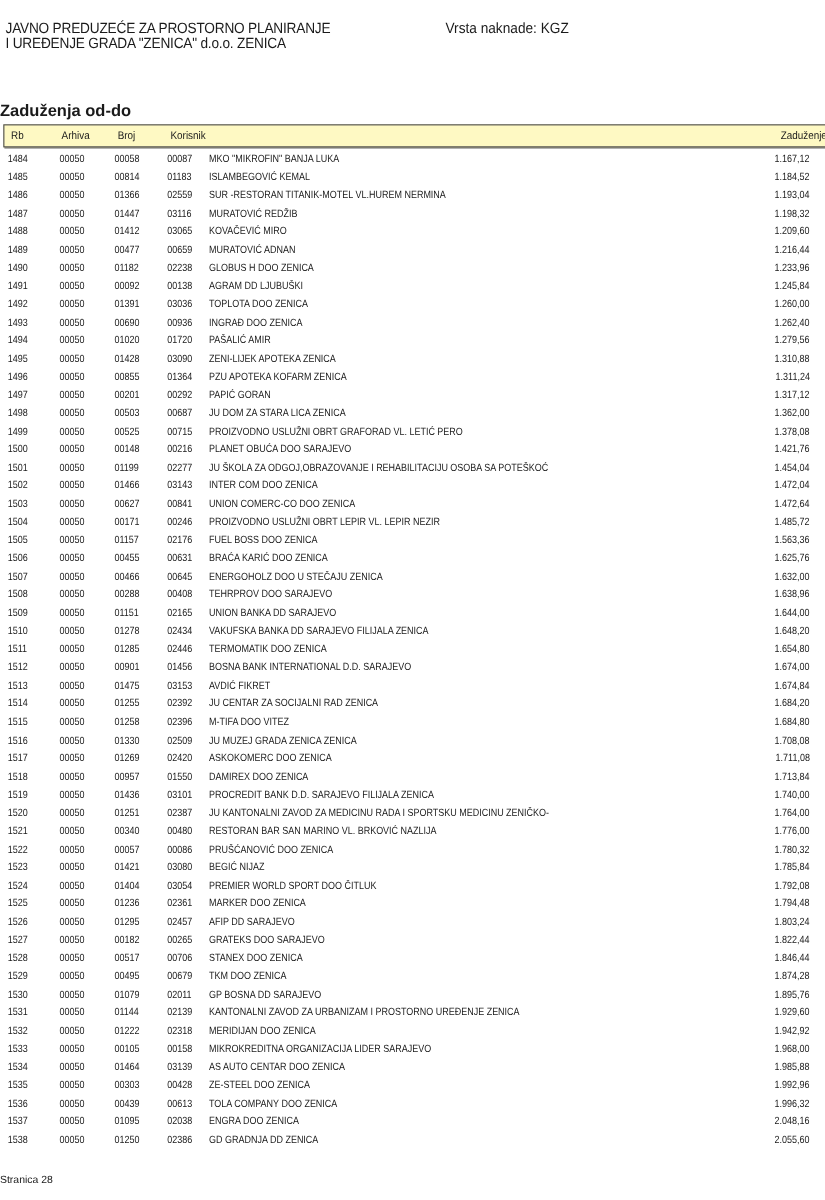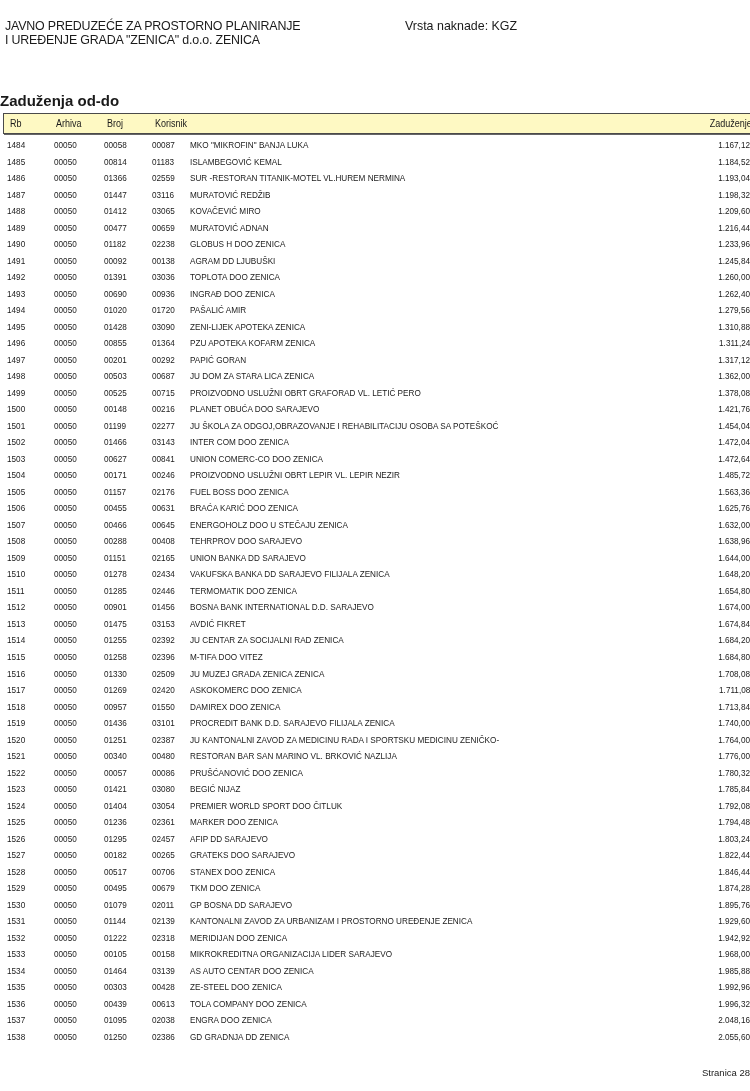--- a/index.html
+++ b/index.html
@@ -30,29 +30,29 @@
   }
   .thead span { position: absolute; top: 4px; transform: scaleX(0.9); transform-origin: left top; }
   .rows { position: absolute; left: 0; top: 138px; width: 750px; }
   .row { position: relative; height: 16.53px; font-size: 9.5px; line-height: 12px; padding-left: 36px; }
   .row span { position: absolute; top: 1px; white-space: nowrap; transform: scaleX(0.86); transform-origin: left top; }
   .c-rb { left: 7px; }
   .c-ar { left: 54px; }
   .c-br { left: 104px; }
   .c-ko { left: 152px; }
   .c-na { left: 190px; }
-  .zwrap { position: absolute; right: 0; top: 1px; }
+  .zwrap { position: absolute; right: 14px; top: 1px; }
   .zwrap span { position: static; display: inline-block; transform: scaleX(0.86); transform-origin: right top; }
   .h-rb { left: 6px; }
   .h-ar { left: 52px; }
   .h-br { left: 103px; }
   .h-ko { left: 151px; }
   .thead .hz { position: absolute; right: 6px; top: 4px; transform: scaleX(0.9); transform-origin: right top; }
   .footer {
-    position: absolute; left: 0; width: 750px; top: 1067px; text-align: right;
+    position: absolute; left: 0; width: 750px; top: 1067px; text-align: left;
     font-size: 9.5px;
   }
 </style>
 </head>
 <body>
 
 <div class="org">
   <div>JAVNO PREDUZEĆE ZA PROSTORNO PLANIRANJE</div>
   <div>I UREĐENJE GRADA "ZENICA" d.o.o. ZENICA</div>
 </div>

